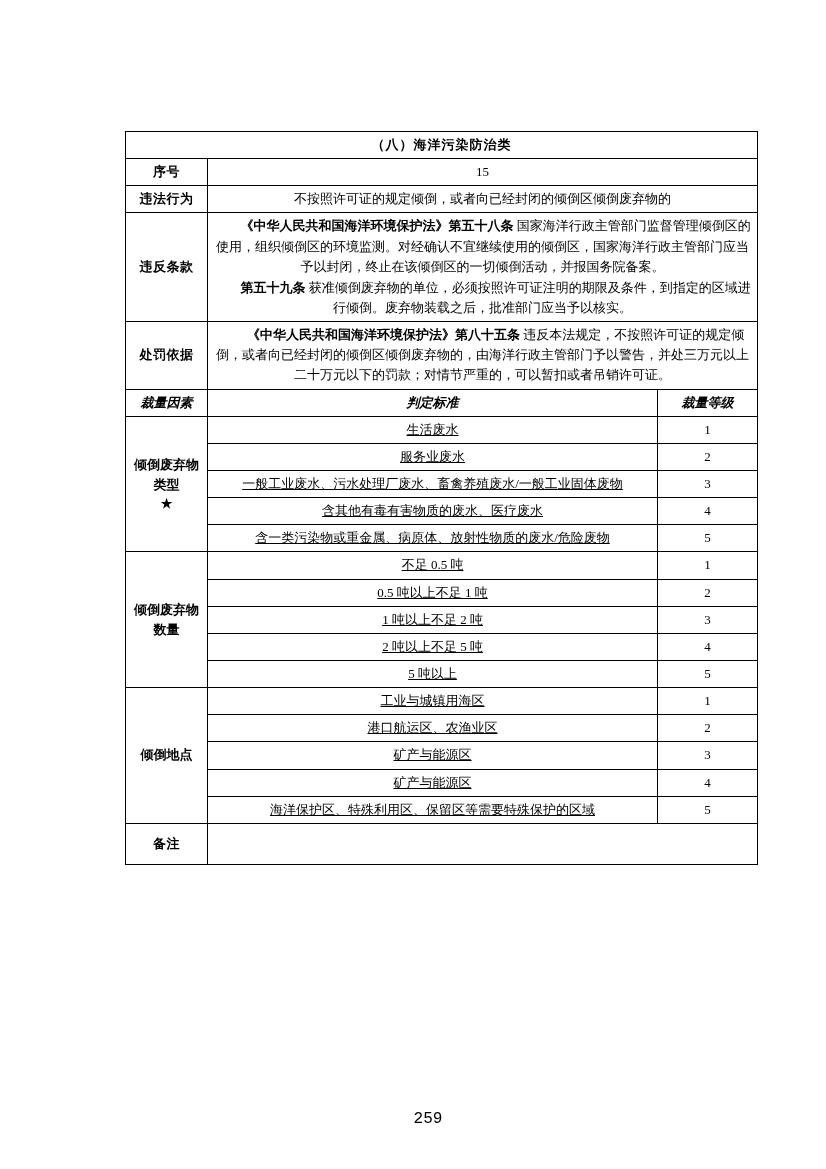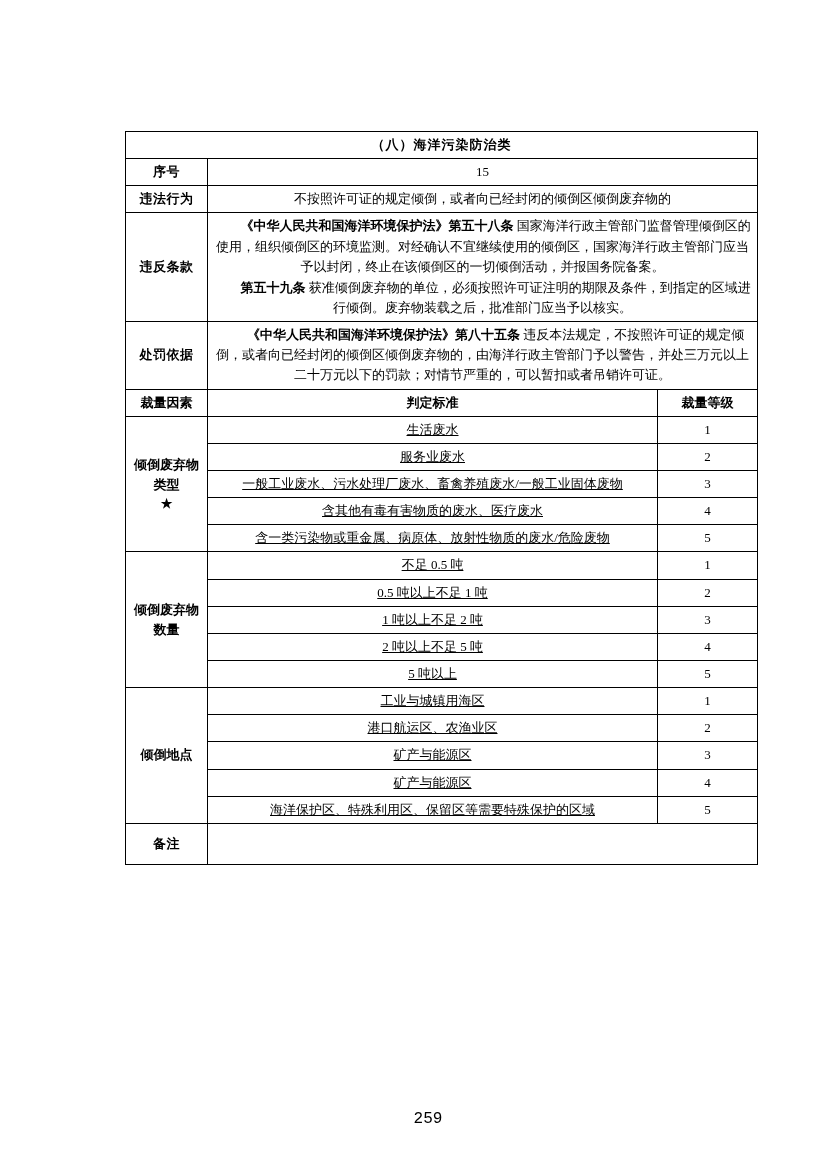--- a/index.html
+++ b/index.html
@@ -72,20 +72,21 @@
   .law-name {
     font-weight: bold;
   }
   .art {
     font-weight: bold;
   }
   .head-cell {
     font-weight: bold;
     font-size: 13.5px;
     text-align: center;
+    font-style: italic;
   }
   .criteria-cell {
     text-align: center;
     font-size: 13px;
     padding: 4px 6px;
     text-decoration: underline;
   }
   .level-cell {
     width: 100px;
     text-align: center;

